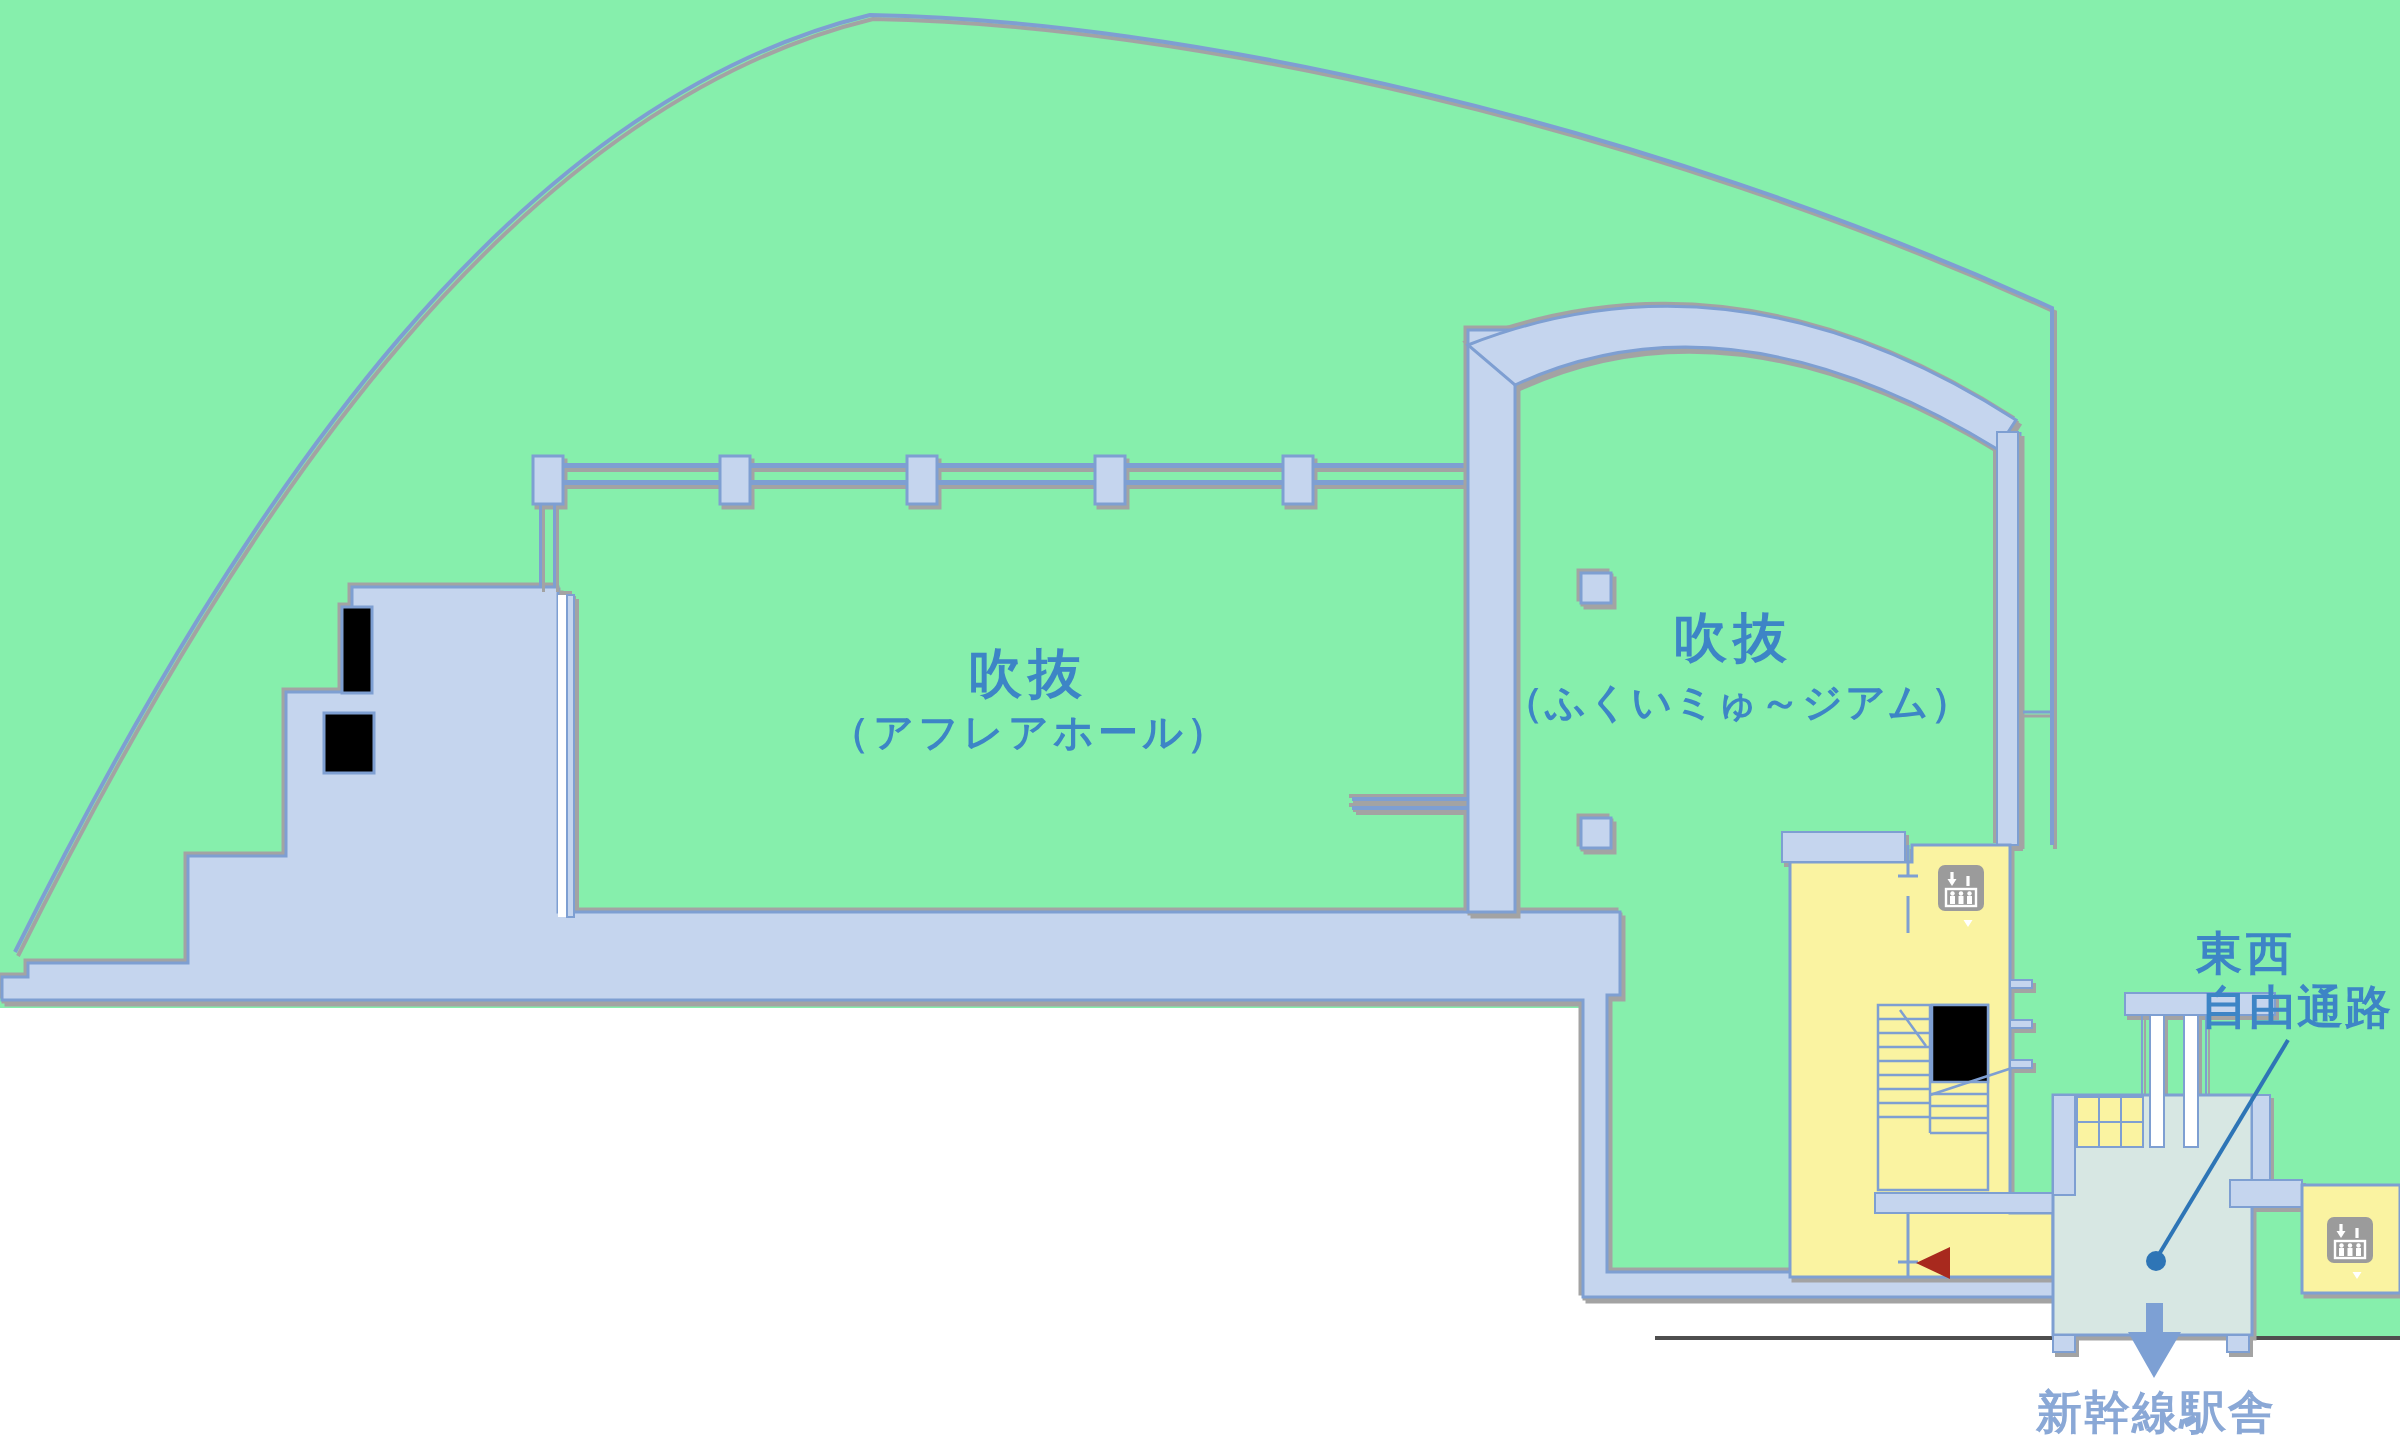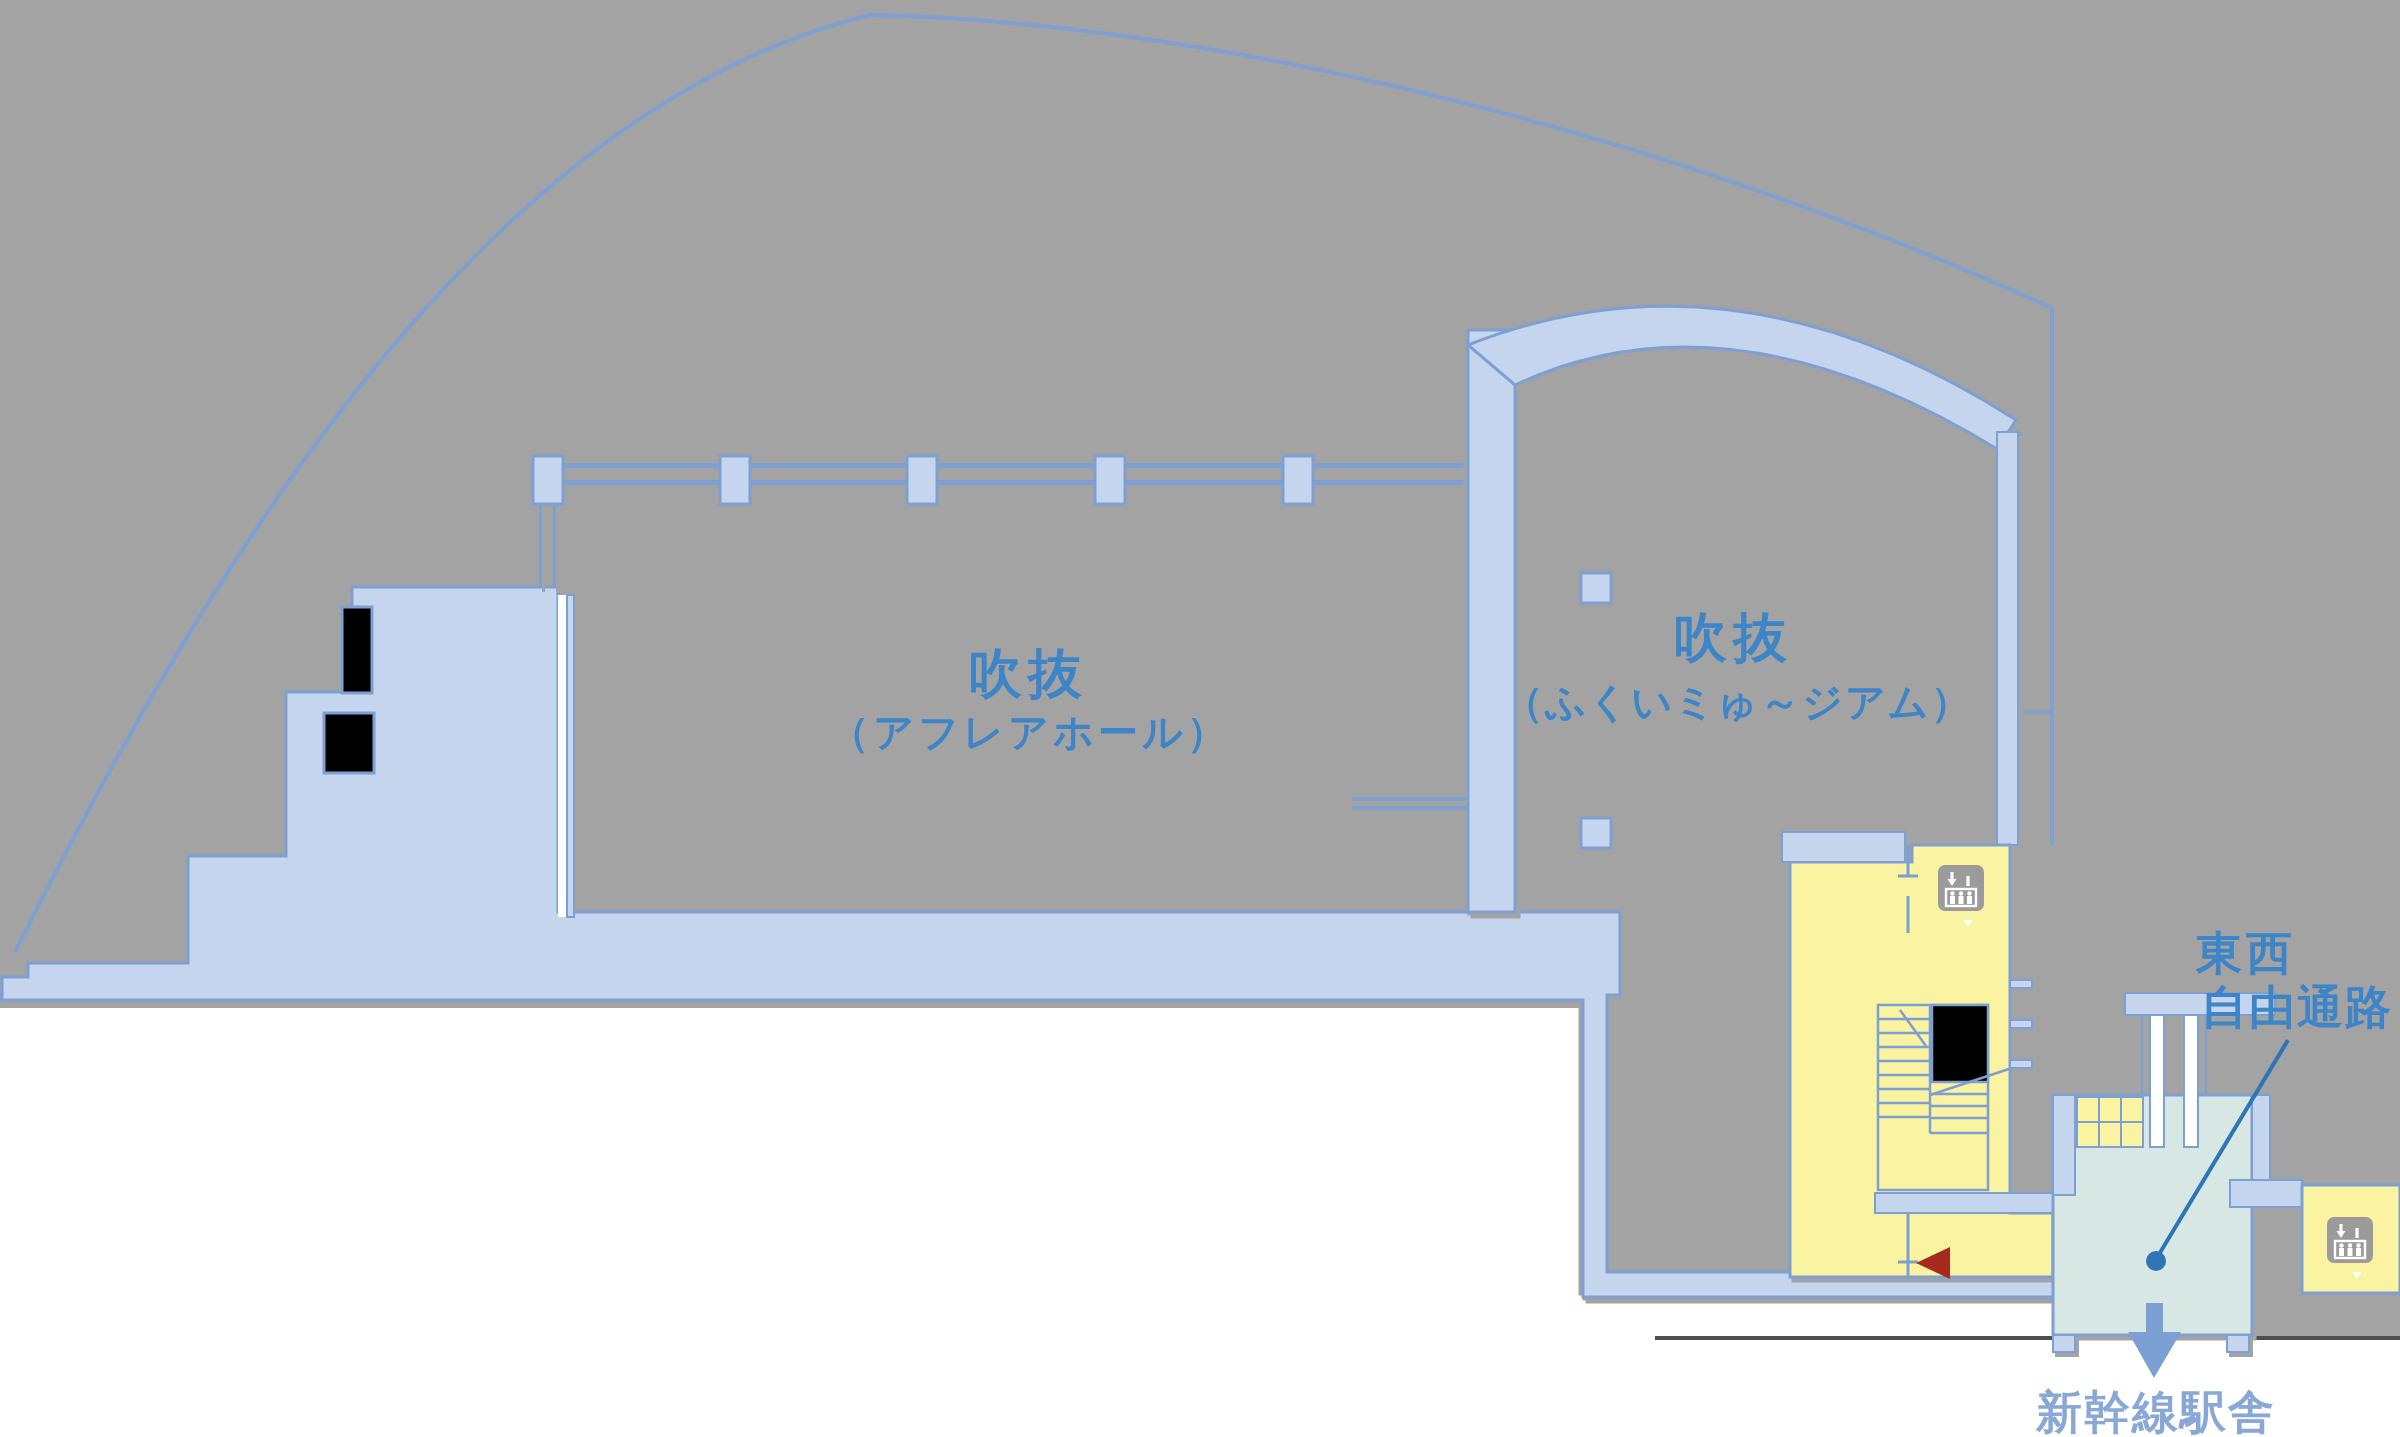--- a/index.html
+++ b/index.html
@@ -1,16 +1,16 @@
 <!DOCTYPE html>
 <html><head>
 <meta charset="utf-8">
 <style>
   html,body{margin:0;padding:0;background:#000;}
-  .stage{position:relative;width:2400px;height:1437px;background:#a3a3a3;overflow:hidden;}
+  .stage{position:relative;width:2400px;height:1437px;background:#86efac;overflow:hidden;}
   svg{display:block;width:2400px;height:1437px;}
   .shadowed{filter:drop-shadow(4px 5px 0 #a3a3a3) drop-shadow(-3px -3px 0 #a3a3a3);}
   .soft-shadow{filter:drop-shadow(3px 4px 0 #a3a3a3);}
   text{font-family:"DejaVu Sans","Liberation Sans",sans-serif;font-weight:bold;}
   .lbl-hall{fill:#3d85c6;}
   .lbl-light{fill:#8aa8d6;}
 </style>
 </head>
 <body>
 

